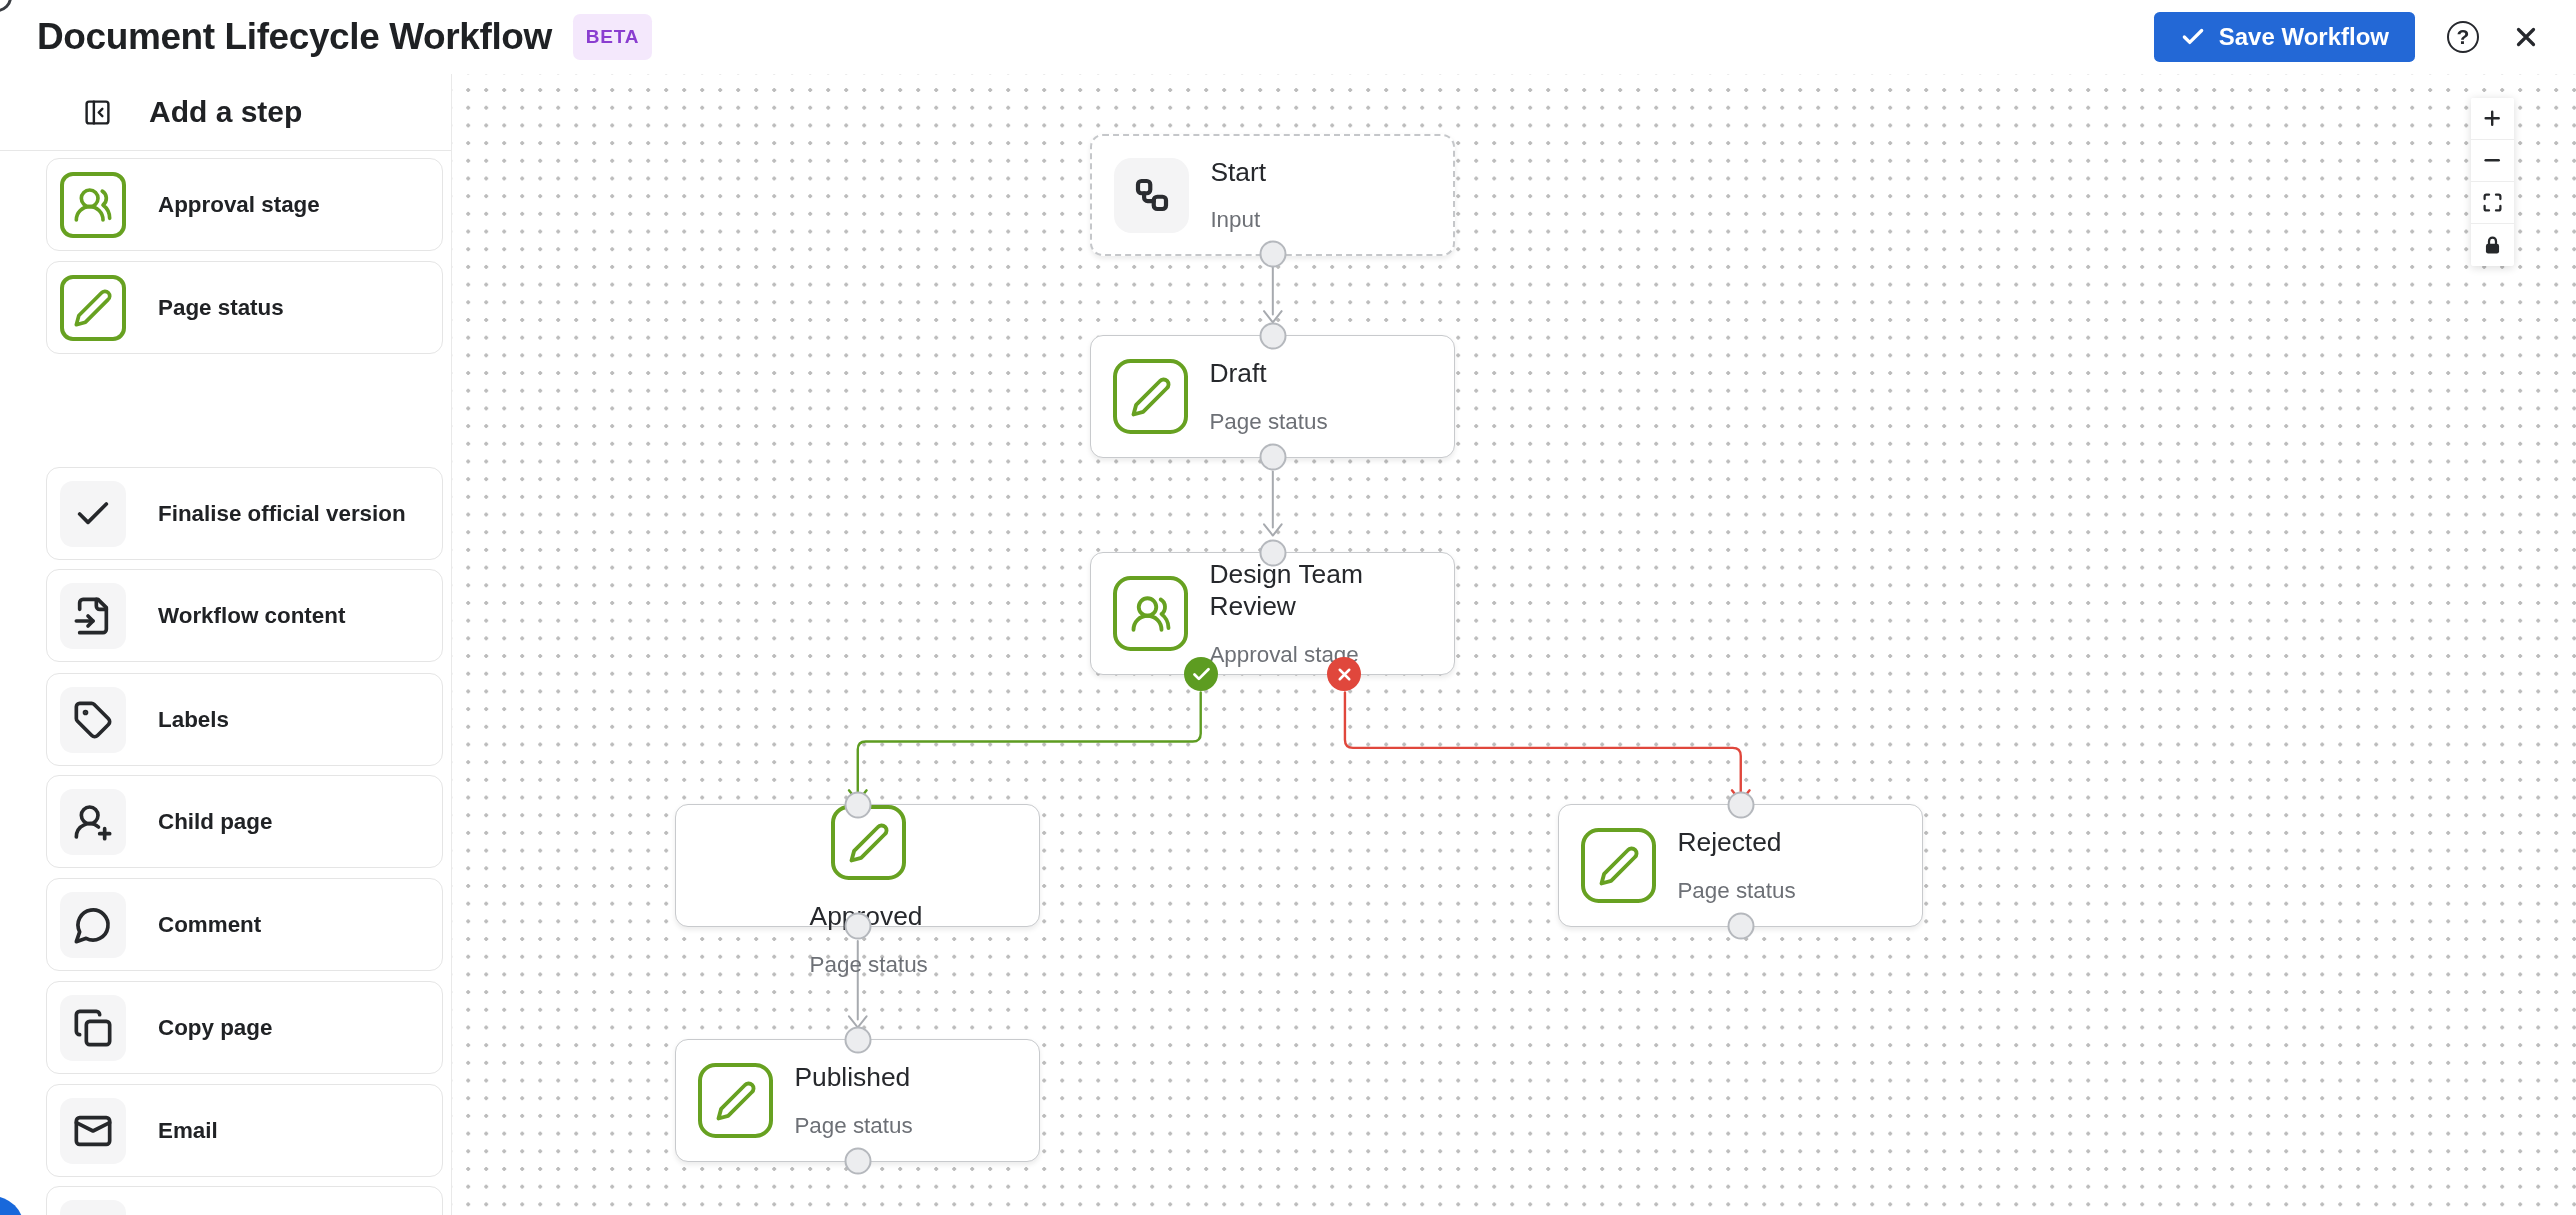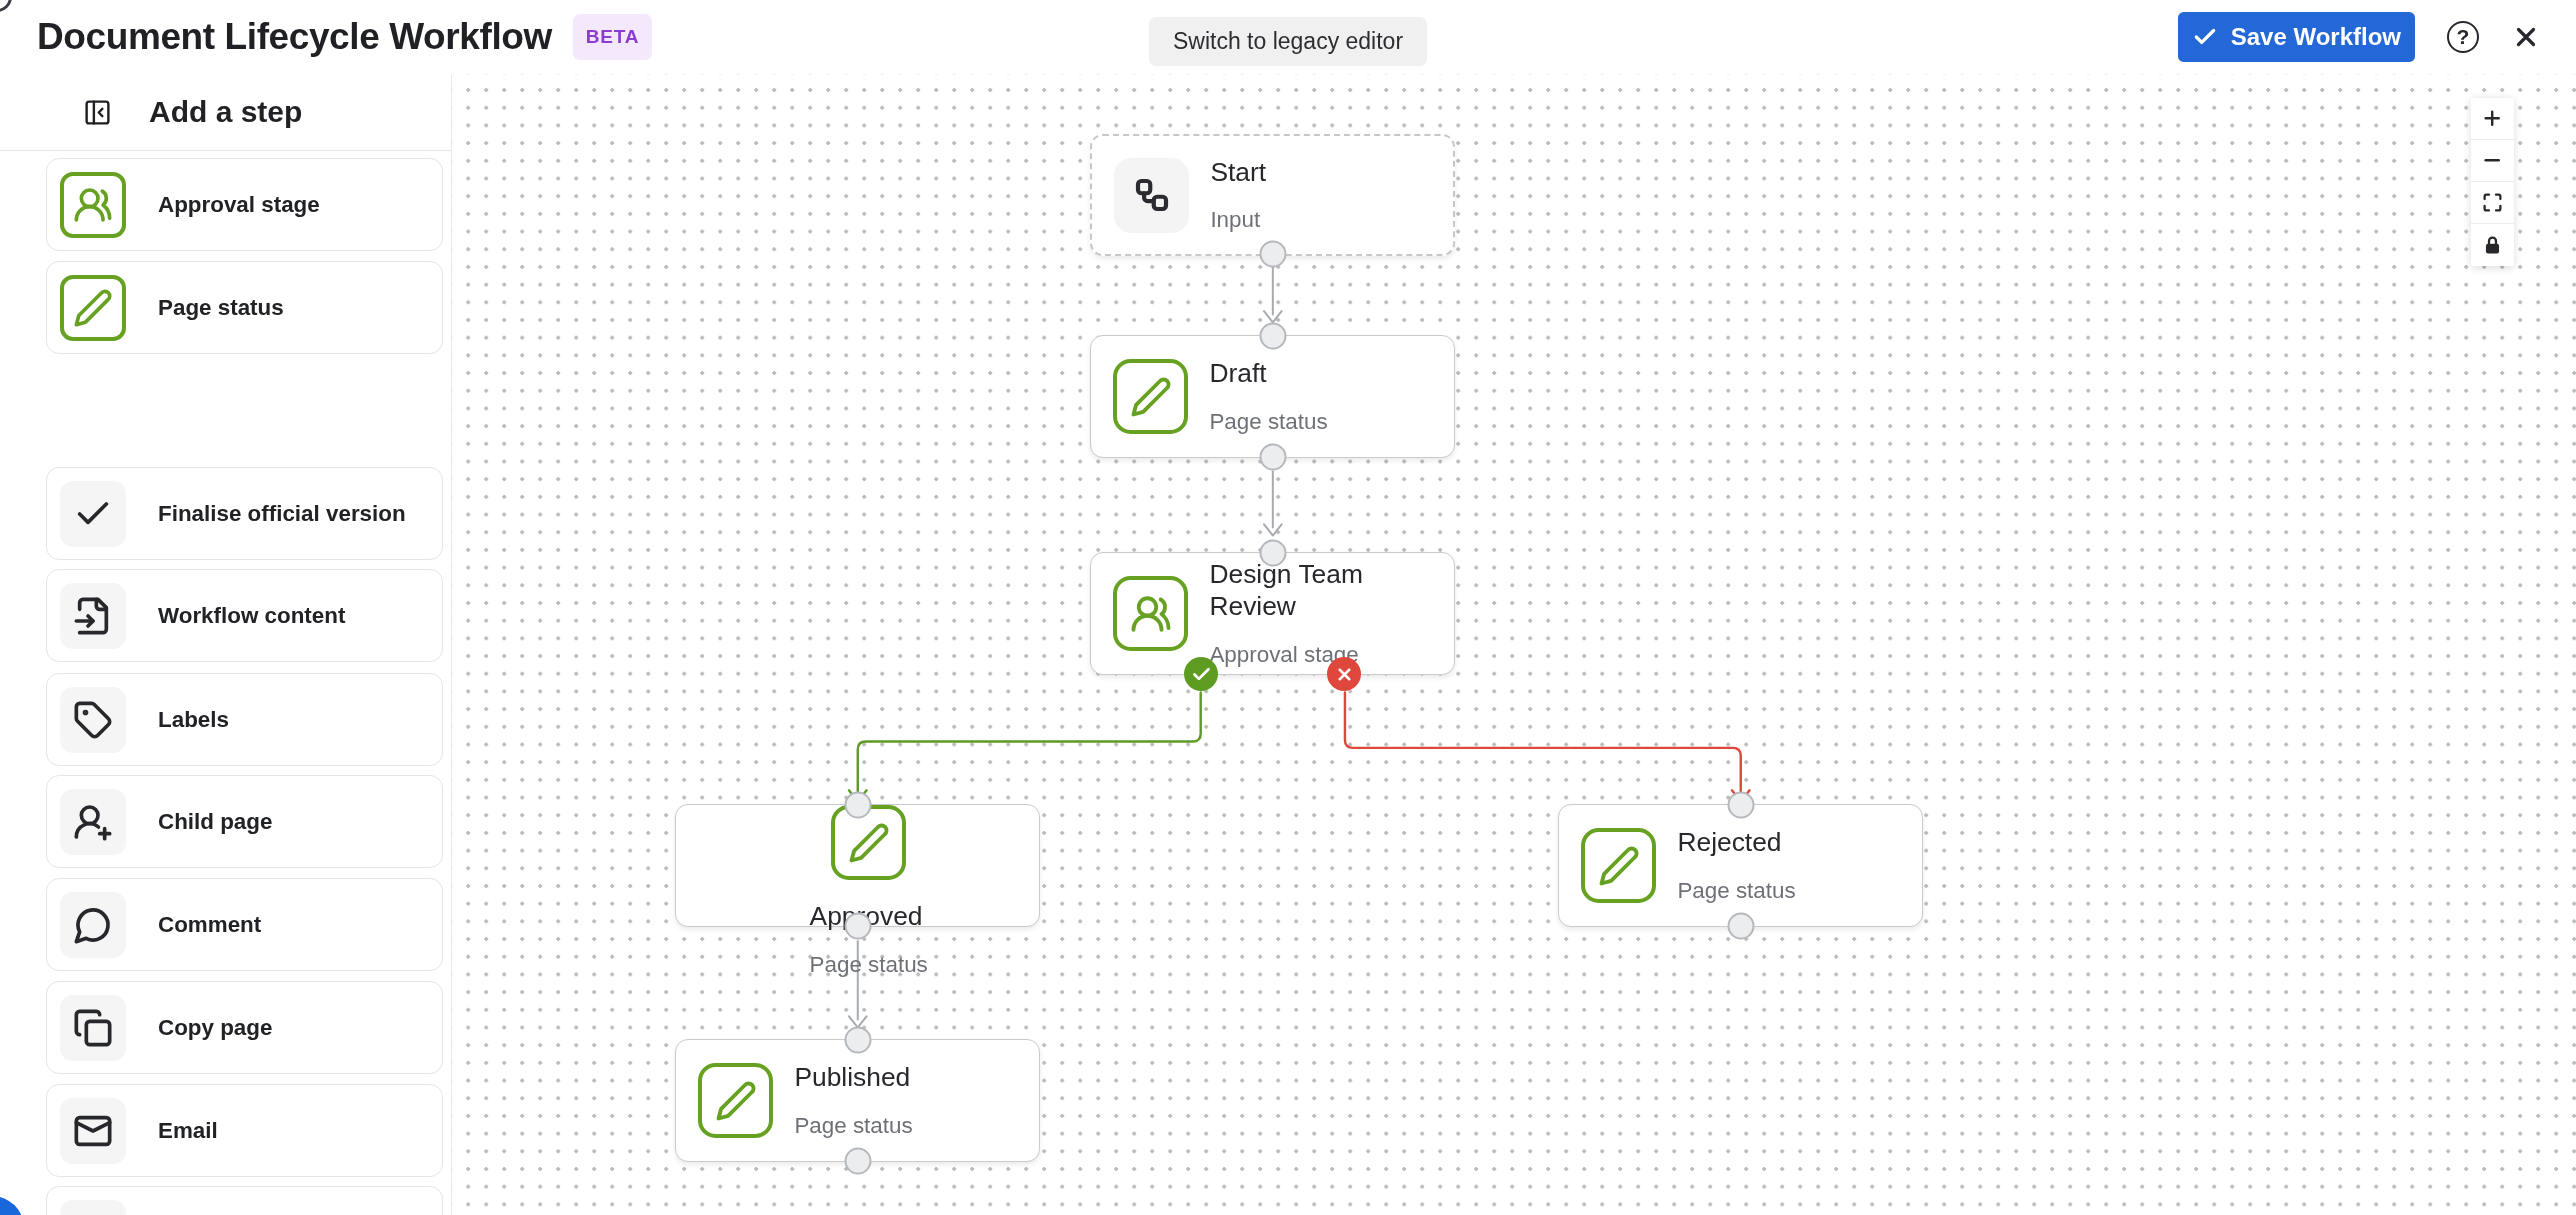--- a/index.html
+++ b/index.html
@@ -13,21 +13,21 @@
   .header { position:absolute; left:0; top:0; width:2576px; height:74px; background:#fff; z-index:6;
     display:flex; align-items:center; }
   .page-title { font-size:37px; font-weight:700; margin-left:37px; letter-spacing:-0.4px; color:#1f2124; }
   .beta-badge { margin-left:21px; background:#f4e8fc; color:#8a3dd0; font-size:19px; font-weight:800;
     letter-spacing:0.8px; padding:12px 13px; border-radius:7.2px; }
   .switch-btn { position:absolute; left:50%; transform:translateX(-50%); top:17px; height:49px;
     background:#f0f0f1; border:none; border-radius:7.2px; padding:0 24px; font-size:23px; font-weight:500;
     color:#2b2d31; font-family:inherit; display:flex; align-items:center; cursor:pointer; }
   .header-right { position:absolute; right:35px; top:0; height:74px; display:flex; align-items:center; gap:32px; }
   .save-btn { height:50px; background:#2368d6; color:#fff; border:none; border-radius:5.6px;
-    padding:0 14px; font-size:24px; font-weight:600; font-family:inherit; display:flex; align-items:center; gap:13px; cursor:pointer; }
+    padding:0 26px; font-size:24px; font-weight:600; font-family:inherit; display:flex; align-items:center; gap:13px; cursor:pointer; }
   .icon-btn { background:none; border:none; padding:0; display:flex; align-items:center; justify-content:center; cursor:pointer; color:#26282d; }
   .help-circle { width:32px; height:32px; border:2.4px solid #26282d; border-radius:50%;
     display:flex; align-items:center; justify-content:center; font-size:21px; font-weight:700; color:#26282d; }
   
   .sidebar { position:absolute; left:0; top:74px; width:452px; height:1141px; background:#fff;
     border-right:1.6px solid #e9e9e9; z-index:5; }
   .sidebar-header { height:77px; display:flex; align-items:center; border-bottom:1.6px solid #e7e7e7; padding-left:83px; gap:37px; }
   .sidebar-title { font-size:30px; font-weight:600; color:#1f2124; }
   .step-card { position:absolute; left:46px; width:397px; height:93px; background:#fff;
     border:1.6px solid #e5e5e5; border-radius:13px; display:flex; align-items:center; gap:32px;
@@ -70,23 +70,20 @@
   .corner-fab { position:absolute; left:-40px; top:1196px; width:64px; height:64px; border-radius:50%;
     background:#1868db; z-index:20; cursor:pointer; }
   svg { display:block; }
 </style>
 </head>
 <body>
 
 <div class="header">
   <div class="page-title">Document Lifecycle Workflow</div>
   <div class="beta-badge">BETA</div>
-  <button class="switch-btn">
-    <span>Switch to legacy editor</span>
-  </button>
   <div class="header-right">
     <button class="save-btn">
       <span>
         <svg width="26" height="26" viewBox="0 0 24 24" fill="none" stroke="#fff" stroke-width="3" stroke-linecap="round" stroke-linejoin="round">
             <path d="M20 6 9 17l-5-5"></path>
           </svg>
       </span>
       <span>Save Workflow</span>
     </button>
     <button class="icon-btn">

